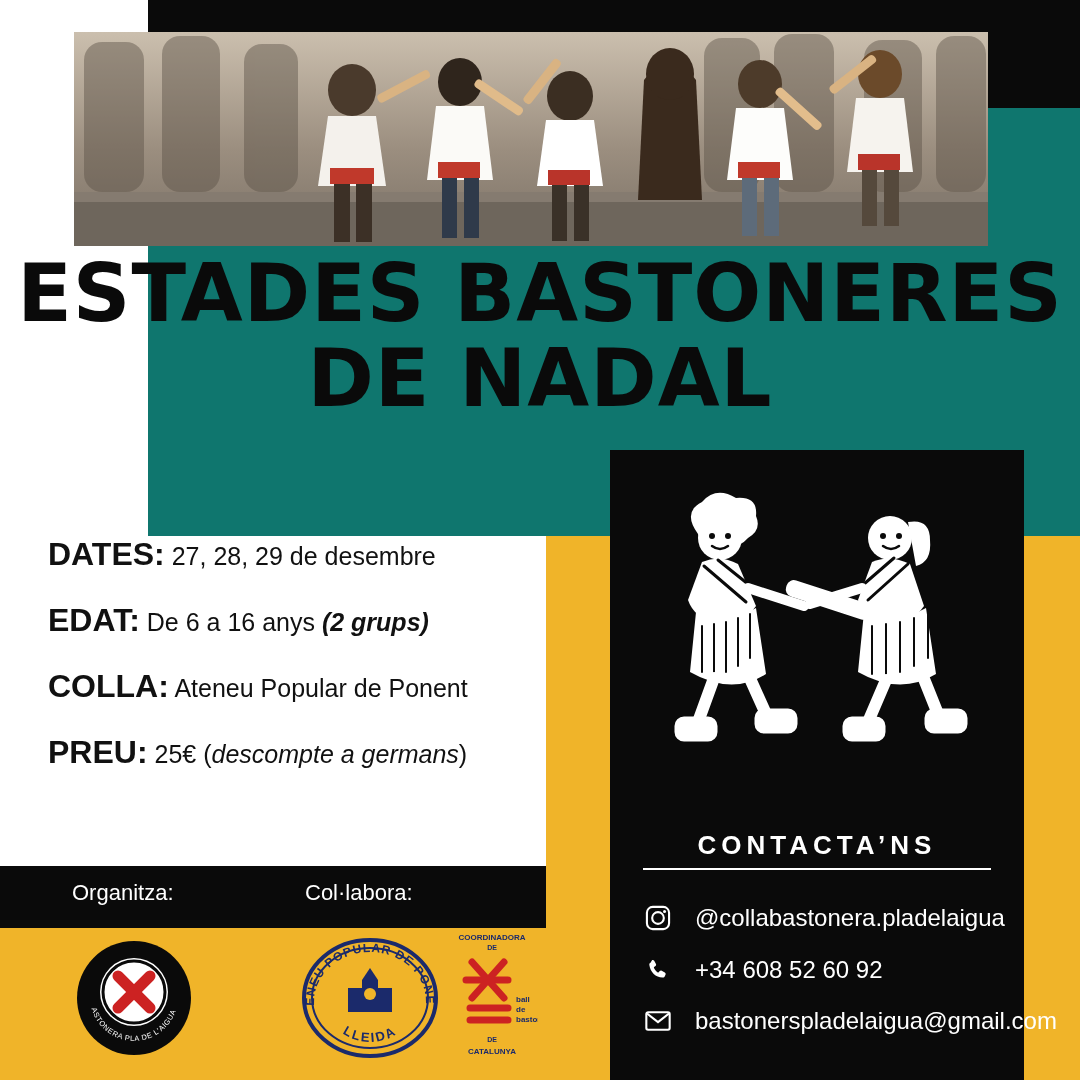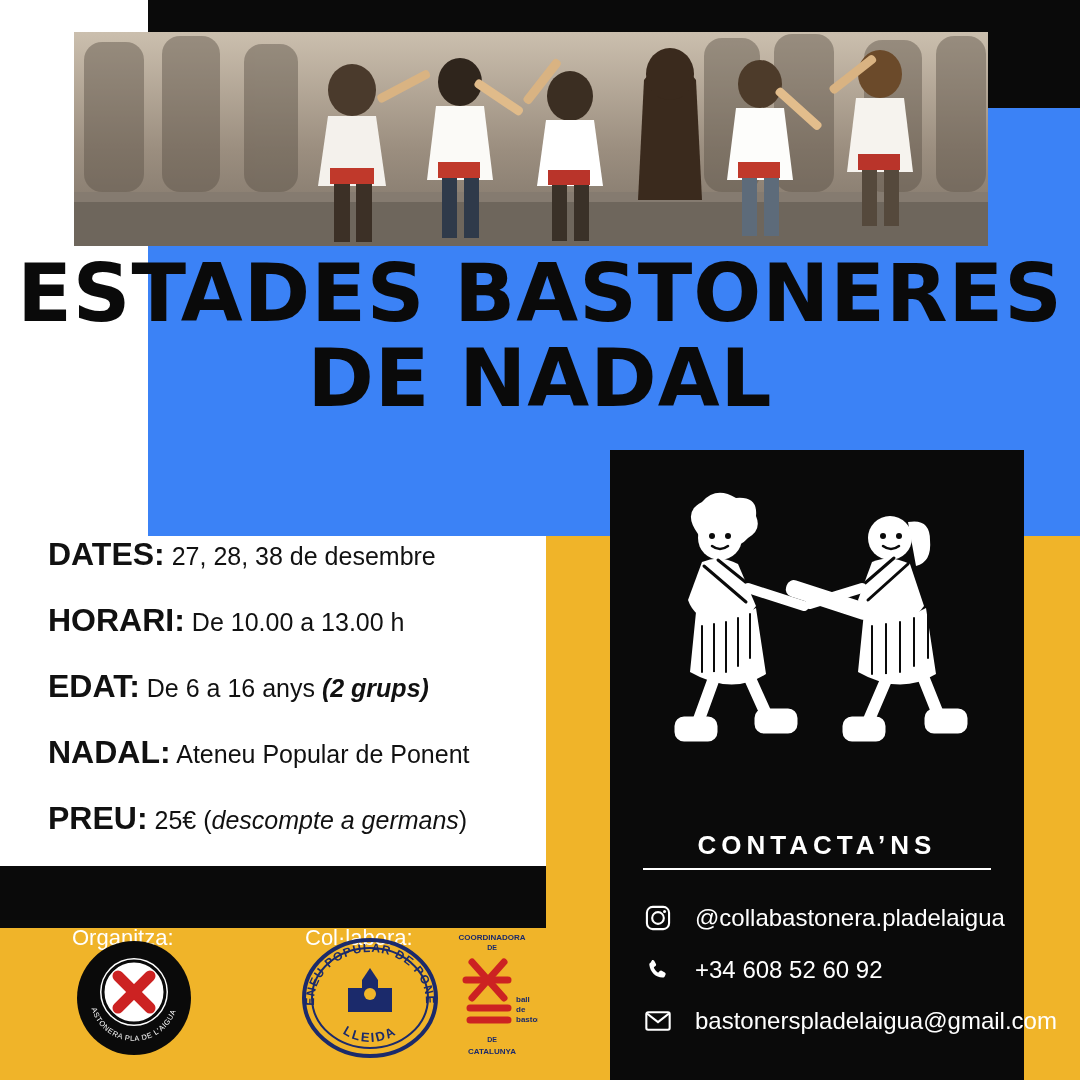--- a/index.html
+++ b/index.html
@@ -5,21 +5,21 @@
   * { box-sizing: border-box; margin: 0; padding: 0; }
   html, body {
     width: 1080px; height: 1080px;
     font-family: "Liberation Sans", sans-serif;
     background: #ffffff;
     overflow: hidden;
   }
   .poster {
     position: relative;
     width: 1080px; height: 1080px;
-    background: #3b82f6;
+    background: #0f766e;
   }
 
   
   .black-top-block {
     position: absolute;
     left: 148px; top: 0px; width: 932px; height: 108px;
     background: #0a0a0a;
   }
   .yellow-mid-block {
     position: absolute;
@@ -90,21 +90,20 @@
   .detail-value { font-weight: normal; }
   .detail-italic { font-style: italic; font-weight: bold; }
   .detail-italic-plain { font-style: italic; }
 
   
   .org-label, .col-label {
     position: absolute;
     top: 880px;
     color: #ffffff;
     font-size: 22px;
-    margin-top: 45px;
   }
   .org-label { left: 72px; }
   .col-label { left: 305px; }
 
   
   .logo-culla {
     position: absolute;
     left: 76px; top: 940px; width: 116px; height: 116px;
   }
   .logo-ateneu {
@@ -246,33 +245,29 @@
   </div>
 
   <div class="title-wrap">
     <div class="title-line">ESTADES BASTONERES</div>
     <div class="title-line">DE NADAL</div>
   </div>
 
   <div class="details">
     <div class="detail-row">
       <span class="detail-label">DATES:</span>
-      <span class="detail-value">27, 28, 38 de desembre</span>
-    </div>
-    <div class="detail-row">
-      <span class="detail-label">HORARI:</span>
-      <span class="detail-value">De 10.00 a 13.00 h</span>
+      <span class="detail-value">27, 28, 29 de desembre</span>
     </div>
     <div class="detail-row">
       <span class="detail-label">EDAT:</span>
       <span class="detail-value">De 6 a 16 anys</span>
       <span class="detail-italic">(2 grups)</span>
     </div>
     <div class="detail-row">
-      <span class="detail-label">NADAL:</span>
+      <span class="detail-label">COLLA:</span>
       <span class="detail-value">Ateneu Popular de Ponent</span>
     </div>
     <div class="detail-row">
       <span class="detail-label">PREU:</span>
       <span class="detail-value">25€ (</span><span class="detail-italic-plain">descompte a germans</span><span class="detail-value">)</span>
     </div>
   </div>
 
   <div class="org-label">Organitza:</div>
   <div class="col-label">Col·labora:</div>

